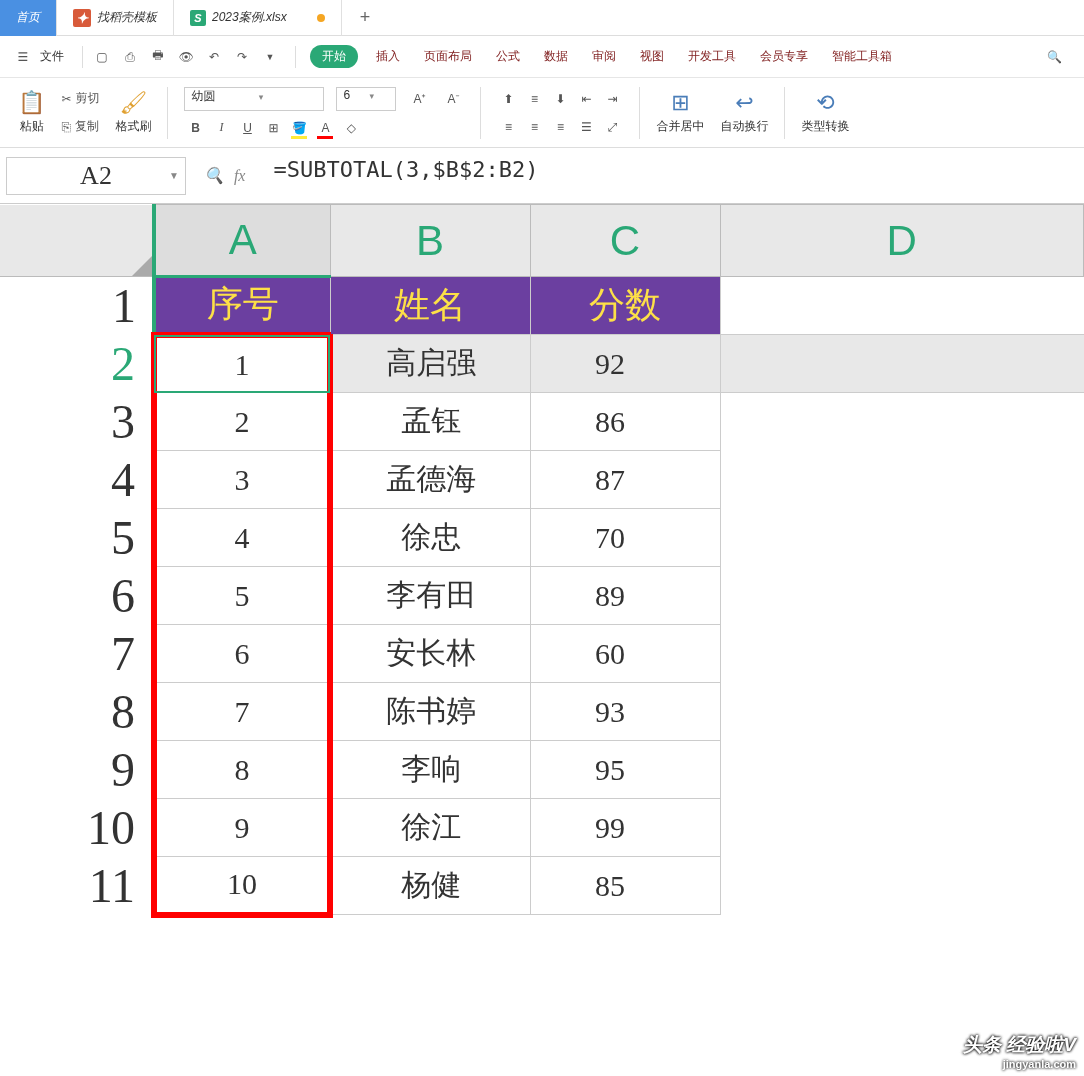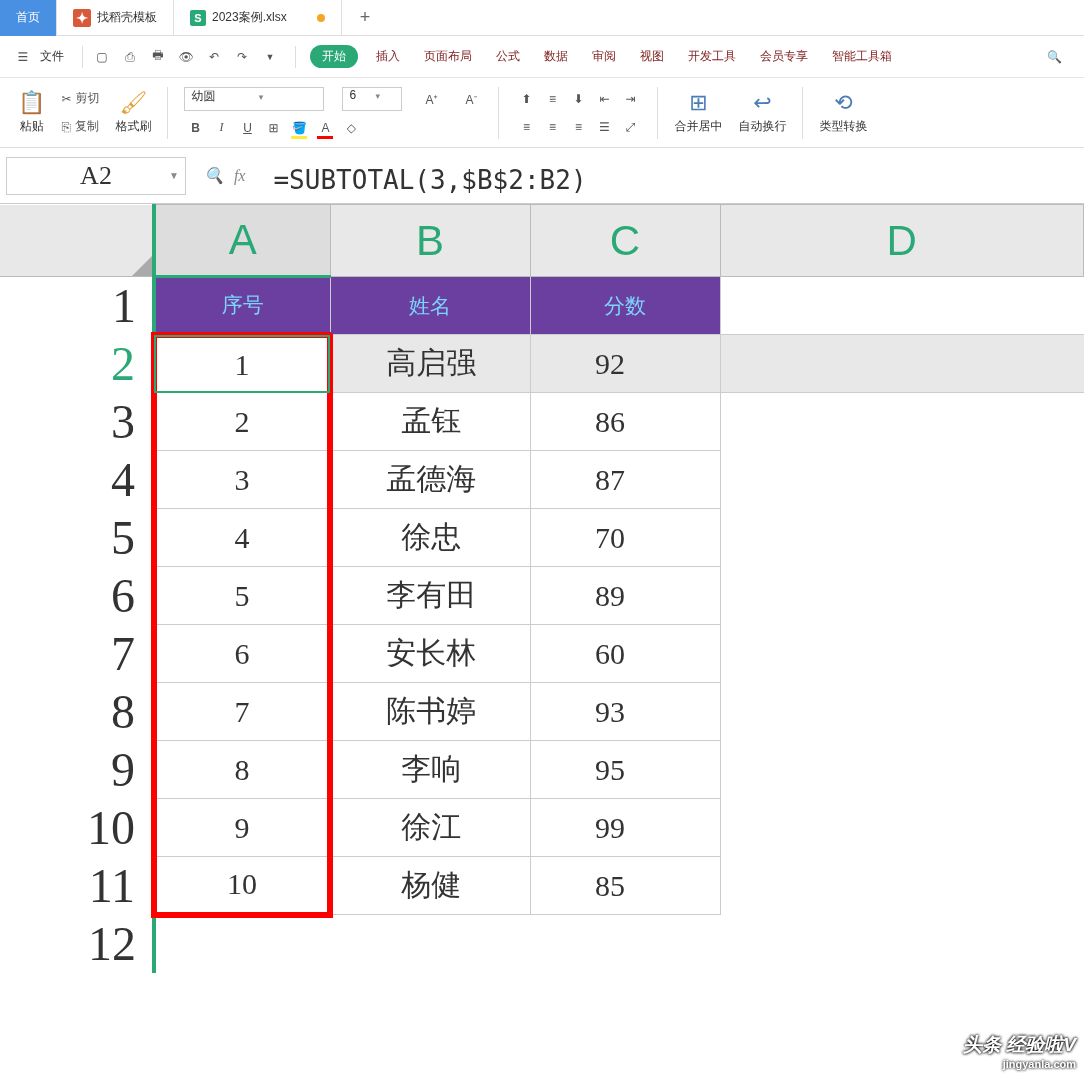--- a/index.html
+++ b/index.html
@@ -1,20 +1,20 @@
 <!DOCTYPE html>
 <html><head>
 <meta charset="utf-8">
 <style>
   * { box-sizing: border-box; margin: 0; padding: 0; }
   body { font-family: "Microsoft YaHei", Arial, sans-serif; background: #fff; width: 1084px; height: 1076px; overflow: hidden; position: relative; font-size: 12px; color: #333; }
   
   
   .tabs-row { display: flex; align-items: center; height: 36px; border-bottom: 1px solid #ddd; background: #fff; }
-  .tab { display: flex; align-items: center; gap: 6px; padding: 0 16px; height: 36px; border-right: 1px solid #e0e0e0; }
+  .tab { display: flex; align-items: center; gap: 6px; padding: 0 16px; height: 36px; border-right: 1px solid #e0e0e0; font-style: italic; }
   .tab.home { background: #4a90e2; color: #fff; }
   .tab-icon { width: 16px; height: 16px; display: inline-flex; align-items: center; justify-content: center; font-size: 11px; font-weight: bold; color: #fff; border-radius: 2px; }
   .tab-icon.doc { background: #d85a3a; width: 18px; height: 18px; font-size: 14px; }
   .tab-icon.sheet { background: #2aa876; }
   .tab-dot { width: 8px; height: 8px; border-radius: 50%; background: #f5a623; margin-left: 24px; }
   .tab-plus { padding: 0 18px; font-size: 18px; color: #666; cursor: pointer; }
   
   
   .menu-row { display: flex; align-items: center; height: 42px; padding: 0 12px; border-bottom: 1px solid #e6e6e6; }
   .menu-icon { width: 22px; height: 22px; display: inline-flex; align-items: center; justify-content: center; color: #555; margin-right: 6px; cursor: pointer; }
@@ -26,49 +26,49 @@
   
   
   .toolbar-row { display: flex; align-items: center; height: 70px; padding: 0 10px; border-bottom: 1px solid #ddd; }
   .tb-group { display: flex; flex-direction: column; justify-content: center; padding: 0 8px; height: 60px; }
   .tb-big { display: flex; flex-direction: column; align-items: center; gap: 2px; cursor: pointer; }
   .tb-big .ico { font-size: 22px; color: #4a7db8; }
   .tb-big .lbl { font-size: 12px; color: #333; }
   .tb-small-col { display: flex; flex-direction: column; justify-content: space-around; height: 56px; }
   .tb-small { display: flex; align-items: center; gap: 4px; color: #555; cursor: pointer; font-size: 12px; }
   .tb-divider { width: 1px; height: 52px; background: #ddd; margin: 0 8px; }
-  .font-row { display: flex; gap: 18px; align-items: flex-end; }
+  .font-row { display: flex; gap: 12px; align-items: center; }
   .font-select { height: 24px; border: 1px solid #ccc; padding: 0 6px; font-size: 12px; background: #fff; }
   .font-btns-row { display: flex; gap: 4px; align-items: center; margin-top: 6px; }
   .icon-btn { width: 22px; height: 22px; display: inline-flex; align-items: center; justify-content: center; color: #555; cursor: pointer; }
   .align-rows { display: flex; flex-direction: column; gap: 6px; }
   .align-row { display: flex; gap: 4px; }
   .num-group { display: flex; flex-direction: column; gap: 6px; }
   .num-select { width: 140px; height: 24px; border: 1px solid #ccc; padding: 0 6px; font-size: 12px; background: #fff; }
   
   
   .formula-row { display: flex; align-items: center; height: 56px; border-bottom: 1px solid #ccc; padding: 0 6px; }
   .name-box { width: 180px; height: 38px; border: 1px solid #ccc; display: flex; align-items: center; justify-content: center; font-family: "Times New Roman", serif; font-size: 26px; position: relative; }
   .name-box .dd { position: absolute; right: 6px; font-size: 10px; color: #888; }
   .fx-icons { display: flex; gap: 10px; padding: 0 18px; align-items: center; }
   .fx-icon { color: #888; font-size: 16px; font-style: italic; font-family: "Times New Roman", serif; }
-  .formula-input { flex: 1; font-family: "Consolas", "SimSun", monospace; font-size: 26px; padding-left: 10px; height: 38px; display: flex; align-items: flex-end; }
+  .formula-input { flex: 1; font-family: "Consolas", "SimSun", monospace; font-size: 22px; padding-left: 10px; height: 38px; display: flex; align-items: flex-start; }
   
   
   .grid { position: relative; }
   .grid table { border-collapse: collapse; width: 100%; }
   .col-head-row { height: 72px; }
   .corner { width: 154px; background: #e8e8e8; border-right: 4px solid #2aa876; border-bottom: 1px solid #bbb; position: relative; }
   .corner::after { content: ""; position: absolute; right: 0; bottom: 0; border-right: 20px solid #aaa; border-top: 20px solid transparent; }
   .col-head { background: #e8e8e8; border: 1px solid #bbb; color: #2aa876; font-family: Arial; font-size: 42px; font-weight: normal; text-align: center; }
   .col-head.active { border-bottom: 3px solid #2aa876; background: #ddd; }
   .row-head { width: 154px; text-align: right; padding-right: 16px; font-family: "Times New Roman", serif; font-size: 48px; border-right: 4px solid #2aa876; background: #fff; height: 58px; }
   .row-head.active { color: #2aa876; }
   .cell { border: 1px solid #ccc; height: 58px; font-family: "SimSun", serif; font-size: 30px; text-align: center; position: relative; }
-  .cell.dhead { background: #6b3fa0; color: #7dd3fc; font-family: Liberation Sans, sans-serif; font-size: 21px; }
+  .cell.dhead { background: #6b3fa0; color: #fde047; font-family: Liberation Sans, sans-serif; font-size: 36px; }
   .cell.num { padding-right: 30px; }
   .cell.bold-red { border-left: 6px solid #ff0000; border-right: 6px solid #ff0000; }
   .cell.red-top { border-top: 6px solid #ff0000; }
   .cell.red-bottom { border-bottom: 6px solid #ff0000; }
   .sel-row { background: #e8e8e8; }
   .cell.selected { background: #fff; outline: 2px solid #2aa876; outline-offset: -2px; }
   .cC { width: 190px; }
   .cA { width: 176px; }
   .cB { width: 200px; }
   .cD { }
@@ -294,27 +294,20 @@
           <td class="cell num">99</td>
           <td class="cell" style="border:none"></td>
         </tr>
   <tr>
           <td class="row-head">11</td>
           <td class="cell bold-red red-bottom">10</td>
           <td class="cell">杨健</td>
           <td class="cell num">85</td>
           <td class="cell" style="border:none"></td>
         </tr>
-  <tr>
-          <td class="row-head">12</td>
-          <td class="cell" style="border:none;border-top:1px solid #ccc"></td>
-          <td class="cell" style="border:none;border-top:1px solid #ccc"></td>
-          <td class="cell" style="border:none;border-top:1px solid #ccc"></td>
-          <td class="cell" style="border:none"></td>
-        </tr>
 </tbody>
     </table>
 </div>
 
 <div class="watermark">
   <div class="wm1">头条 经验啦V</div>
   <div class="wm2">jingyanla.com</div>
 </div>
 
 </body></html>

